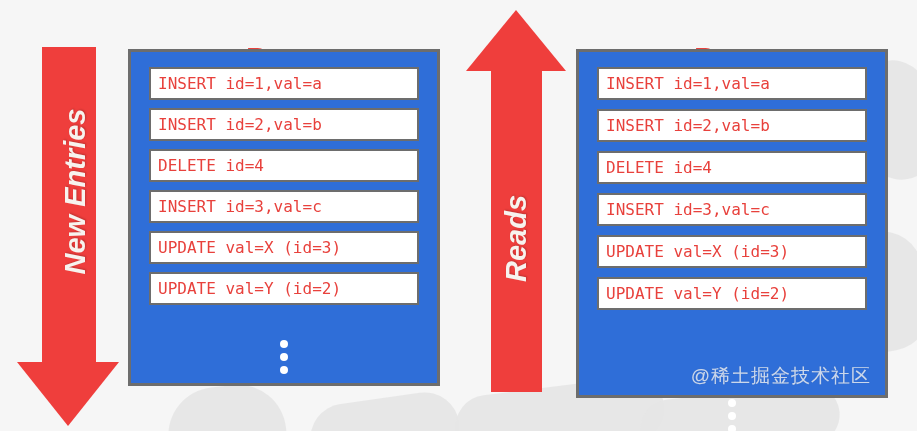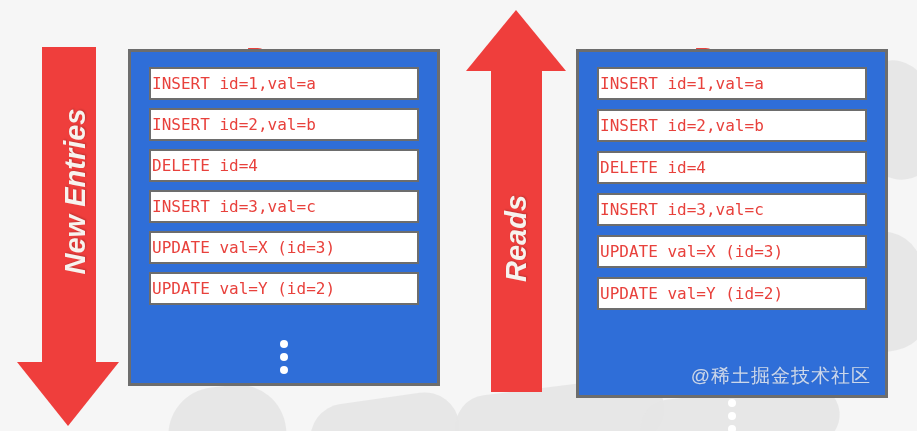--- a/index.html
+++ b/index.html
@@ -93,21 +93,21 @@
     gap: 8px;
   }
   #page-right .entry-list { gap: 9px; }
 
   .entry {
     background: #ffffff;
     border: 2px solid #6d6d6d;
     box-sizing: border-box;
     height: 33px;
     line-height: 29px;
-    padding: 0 1px;
+    padding: 0 7px;
     color: #e8413c;
     font-family: "DejaVu Sans Mono", "Liberation Mono", monospace;
     font-size: 16px;
     white-space: nowrap;
     overflow: hidden;
   }
 
   .ellipsis {
     position: absolute;
     left: 0; right: 0;

